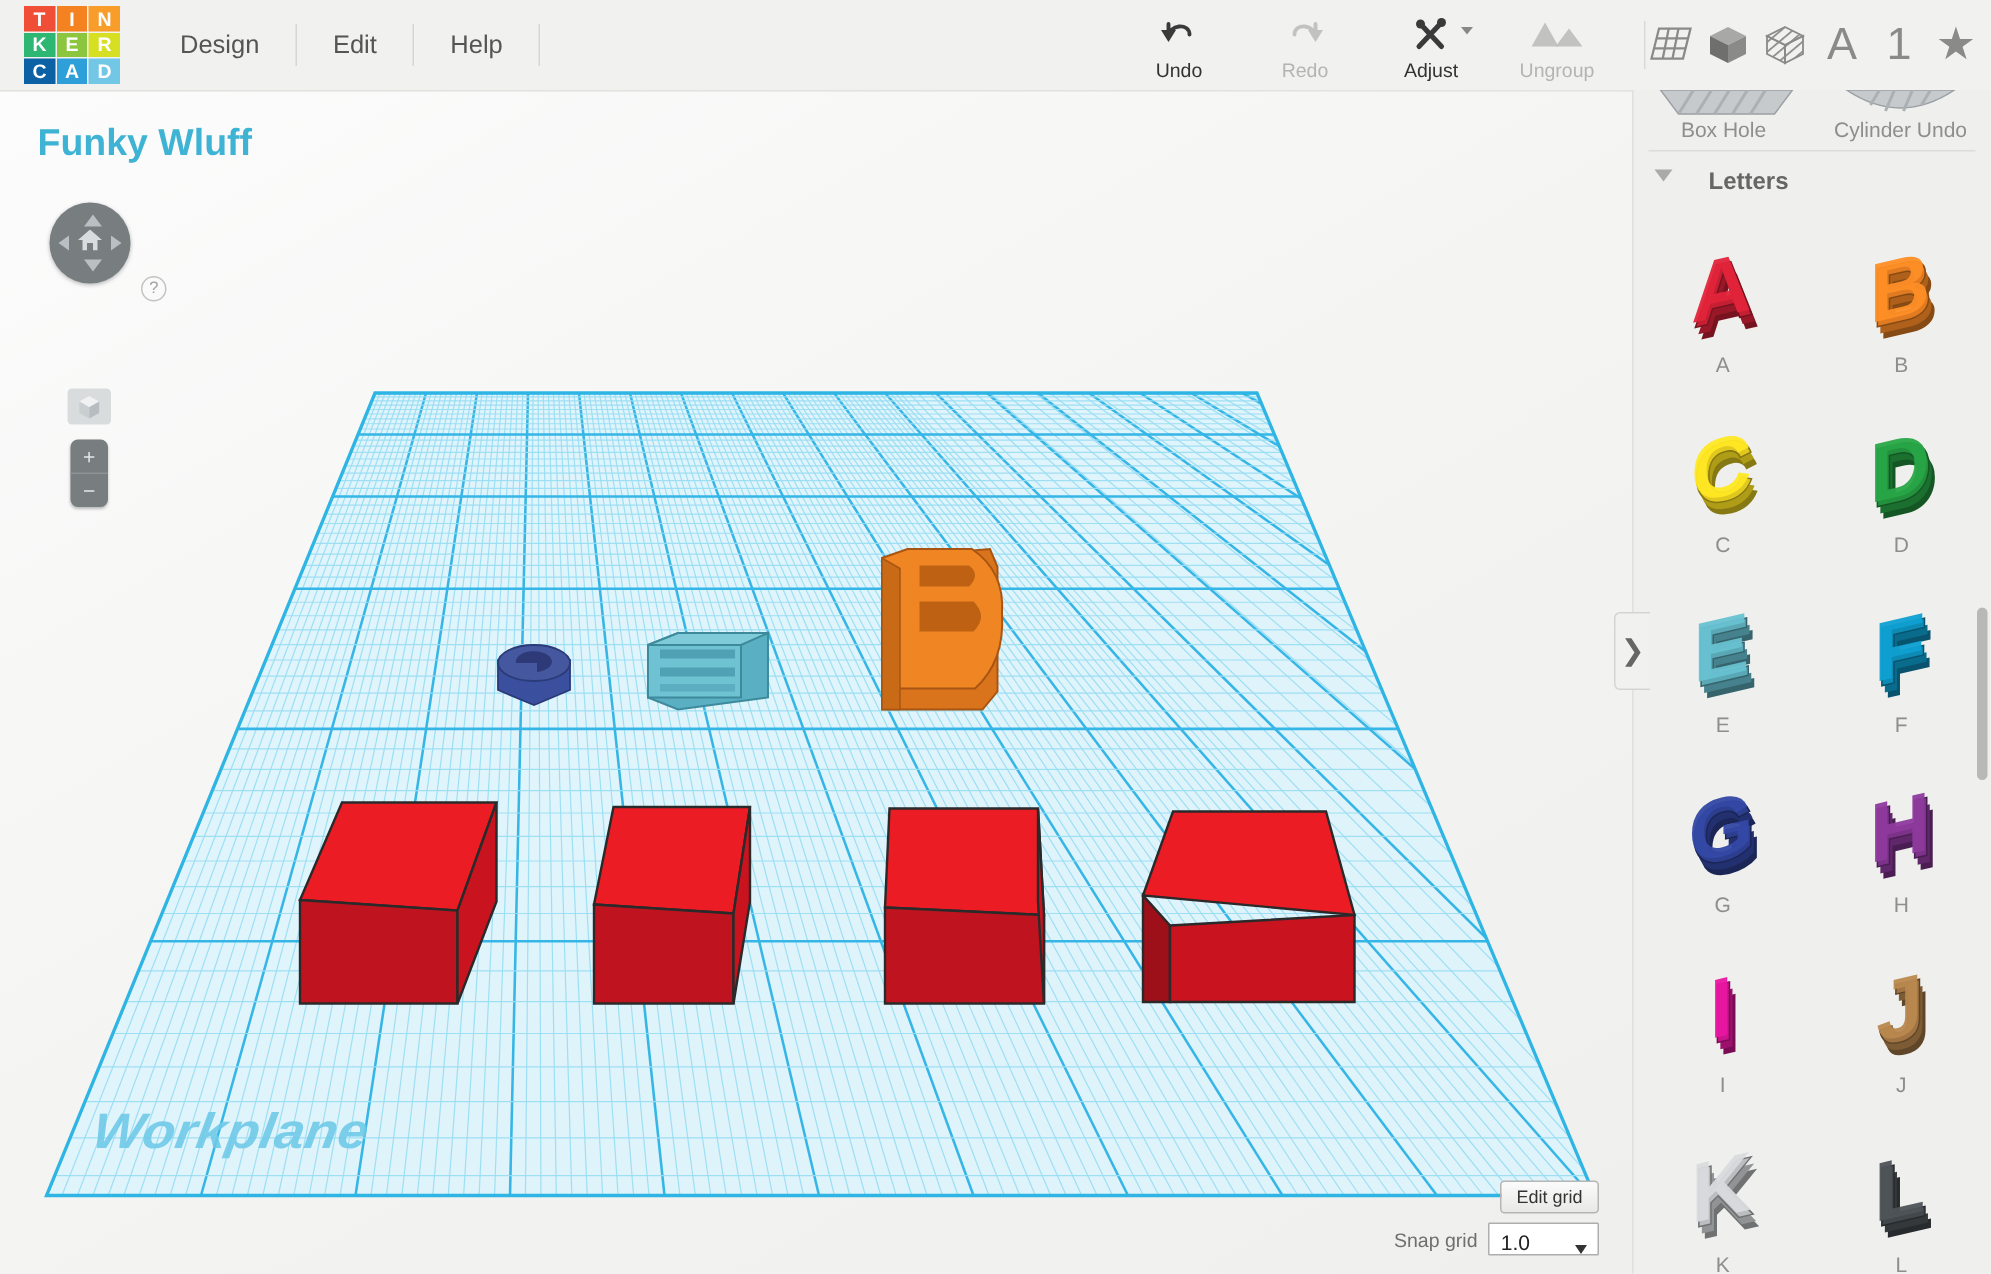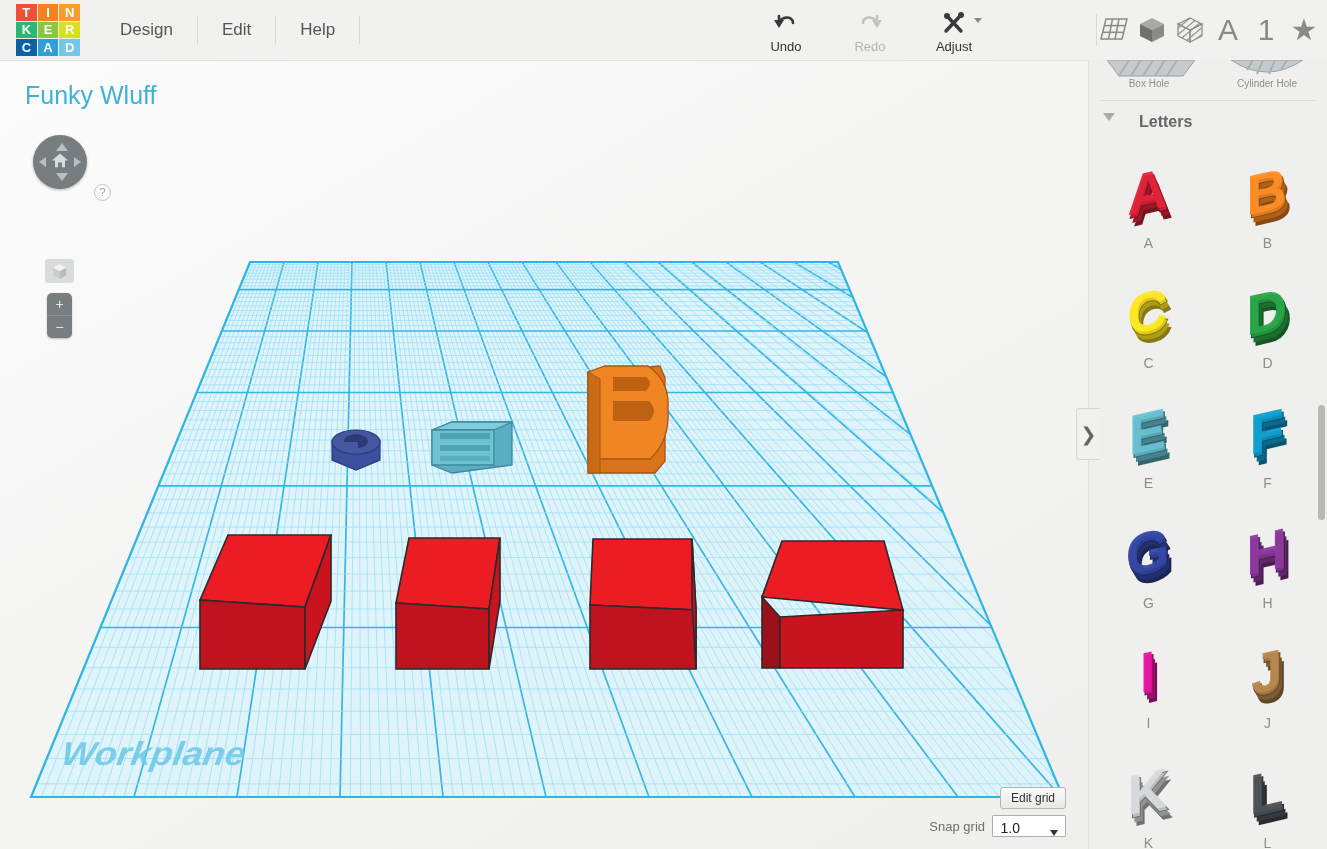--- a/index.html
+++ b/index.html
@@ -58,21 +58,21 @@
 
   
   #canvas {
     position: absolute; left: 0; top: 60px; width: 1088px; height: 789px;
     background: linear-gradient(150deg, #fcfcfc 0%, #f4f4f3 50%, #efefee 100%);
     overflow: hidden;
     border-top: 1px solid #e2e2e0;
   }
   #title {
     position: absolute; left: 25px; top: 20px;
-    font-size: 25px; color: #3fb3d4; font-weight: normal;
+    font-size: 25px; color: #3fb3d4; font-weight: bold;
   }
 
   
   #navpad {
     position: absolute; left: 33px; top: 74px; width: 54px; height: 54px;
     border-radius: 50%; background: #787d80;
     box-shadow: 0 1px 3px rgba(0,0,0,0.28);
     cursor: pointer;
   }
   #navpad .home {
@@ -143,21 +143,21 @@
   }
   #paneltoggle {
     position: absolute; left: 1076px; top: 408px; width: 24px; height: 52px;
     background: #f1f1f0; border: 1px solid #d4d4d2; border-right: none;
     border-radius: 4px 0 0 4px; cursor: pointer;
     display: flex; align-items: center; justify-content: center;
     color: #666; font-size: 19px; z-index: 5;
   }
   #holes { position: relative; height: 36px; }
   .holecell { position: absolute; width: 112px; text-align: center; }
-  .holelabel { font-size: 10px; color: #8e8e8c; }
+  .holelabel { font-size: 14px; color: #8e8e8c; }
   #divider { height: 1px; background: #dcdcda; margin: 4px 10px 0 10px; }
   #sectionhdr {
     display: flex; align-items: flex-start; gap: 24px;
     padding: 12px 0 12px 14px;
   }
   #sectionhdr .tri {
     width: 0; height: 0; border-left: 6px solid transparent;
     border-right: 6px solid transparent; border-top: 8px solid #aaa;
   }
   #sectionhdr .stxt { font-size: 16px; font-weight: bold; color: #666; }
@@ -234,20 +234,29 @@
             <g stroke="#3a3a3a" stroke-width="3.4" stroke-linecap="round">
               <line x1="5" y1="20" x2="20" y2="4"></line>
               <line x1="20" y1="20" x2="6" y2="5"></line>
             </g>
             <circle cx="20" cy="4" r="3" fill="#3a3a3a"></circle>
             <circle cx="6" cy="5" r="3" fill="#3a3a3a"></circle>
           </svg>
         </div>
         <div class="tlabel">Adjust</div>
         <div class="caret"></div>
+      </div>
+      <div class="tool disabled">
+        <div class="glyph">
+          <svg width="34" height="20" viewBox="0 0 34 20">
+            <polygon points="9,2 18,18 0,18" fill="#c2c2c0"></polygon>
+            <polygon points="25,6 34,18 16,18" fill="#c2c2c0"></polygon>
+          </svg>
+        </div>
+        <div class="tlabel">Ungroup</div>
       </div>
     </div>
   <div id="toolsep"></div>
 
   <div id="shapeicons">
       <div class="shapeicon">
         <svg width="28" height="26" viewBox="0 0 28 26">
           <g stroke="#8a8a88" stroke-width="1.5" fill="none">
             <polygon points="6,2 27,2 22,22 1,22"></polygon>
             <line x1="12.5" y1="2" x2="8.5" y2="22"></line>
@@ -635,21 +644,21 @@
     <div class="holecell" style="left:122px; top:0;">
       <svg width="100" height="18" viewBox="0 0 100 18" style="display:block;margin:0 auto;">
         <path d="M14,0 Q50,24 86,0 Z" fill="#c6cacd" stroke="#9aa0a4" stroke-width="1"></path>
         <g stroke="#aab0b4" stroke-width="2">
           <line x1="30" y1="10" x2="36" y2="0"></line>
             <line x1="40" y1="14" x2="46" y2="0"></line>
           <line x1="52" y1="14" x2="58" y2="0"></line>
             <line x1="64" y1="10" x2="70" y2="0"></line>
         </g>
       </svg>
-      <div class="holelabel">Cylinder Hole</div>
+      <div class="holelabel">Cylinder Undo</div>
     </div>
   </div>
 
   <div id="divider"></div>
 
   <div id="sectionhdr">
     <span class="tri"></span>
     <span class="stxt">Letters</span>
   </div>
 

